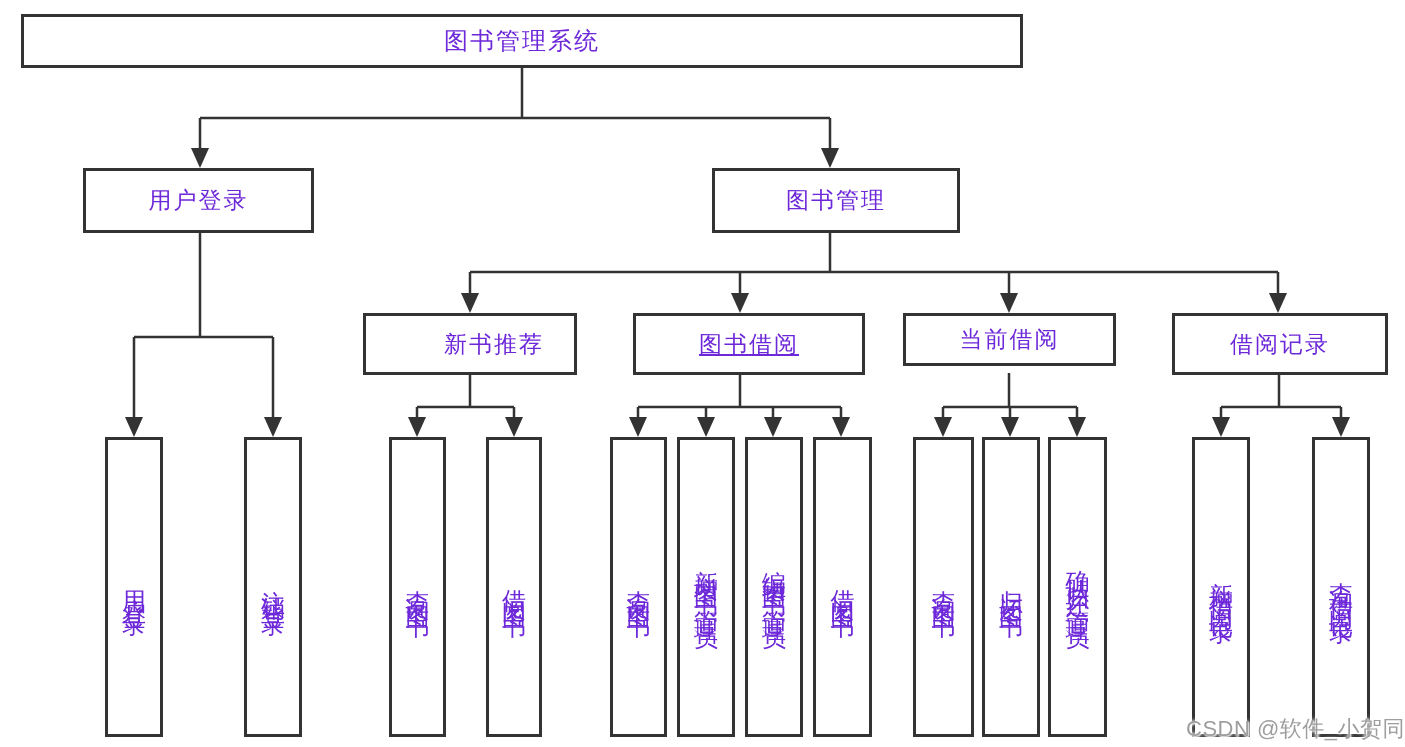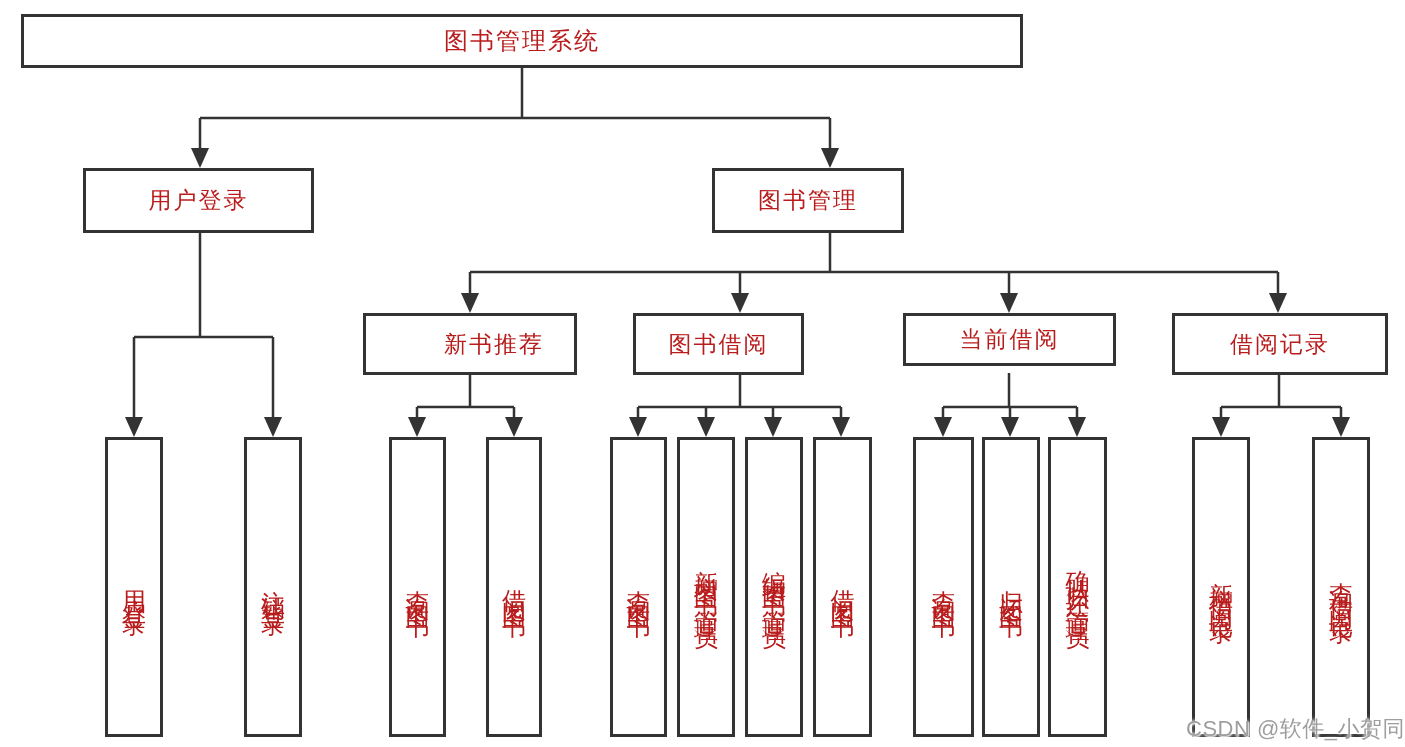--- a/index.html
+++ b/index.html
@@ -19,21 +19,21 @@
     position: absolute;
     left: 0;
     top: 0;
     z-index: 0;
   }
   .node {
     position: absolute;
     box-sizing: border-box;
     background: #ffffff;
     border: 3px solid #333333;
-    color: #b91c1c;
+    color: #6d28d9;
     display: flex;
     align-items: center;
     justify-content: center;
     z-index: 1;
     text-align: center;
   }
   .node.h span {
     font-size: 23px;
     letter-spacing: 2px;
     white-space: nowrap;
@@ -106,28 +106,28 @@
     </g>
   </svg>
 
   <div class="node h root" style="left:21px; top:14px; width:1002px; height:54px;">
     <span>图书管理系统</span>
   </div>
 
   <div class="node h" style="left:83px; top:168px; width:231px; height:65px;">
     <span>用户登录</span>
   </div>
-  <div class="node h" style="left:712px; top:168px; width:192px; height:65px;">
+  <div class="node h" style="left:712px; top:168px; width:248px; height:65px;">
     <span>图书管理</span>
   </div>
 
   <div class="node h" style="left:363px; top:313px; width:214px; height:62px;padding-left:48px;">
     <span>新书推荐</span>
   </div>
-  <div class="node h" style="left:633px; top:313px; width:171px; height:62px;">
+  <div class="node h" style="left:633px; top:313px; width:232px; height:62px;text-decoration:underline;">
     <span>图书借阅</span>
   </div>
   <div class="node h" style="left:903px; top:313px; width:213px; height:53px;">
     <span>当前借阅</span>
   </div>
   <div class="node h" style="left:1172px; top:313px; width:216px; height:62px;">
     <span>借阅记录</span>
   </div>
 
   <div class="node v" style="left:105px; top:437px; width:58px; height:300px;">

